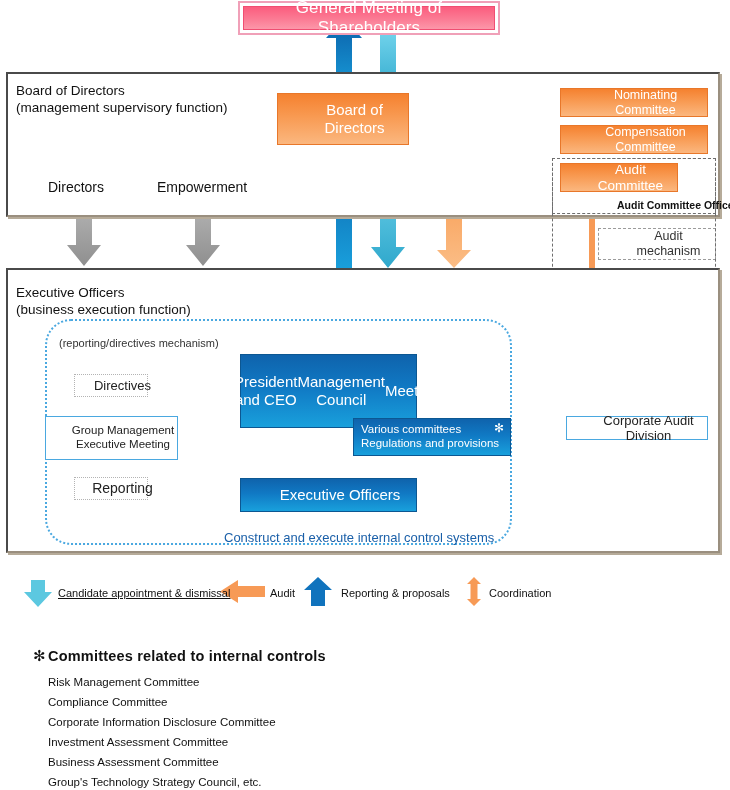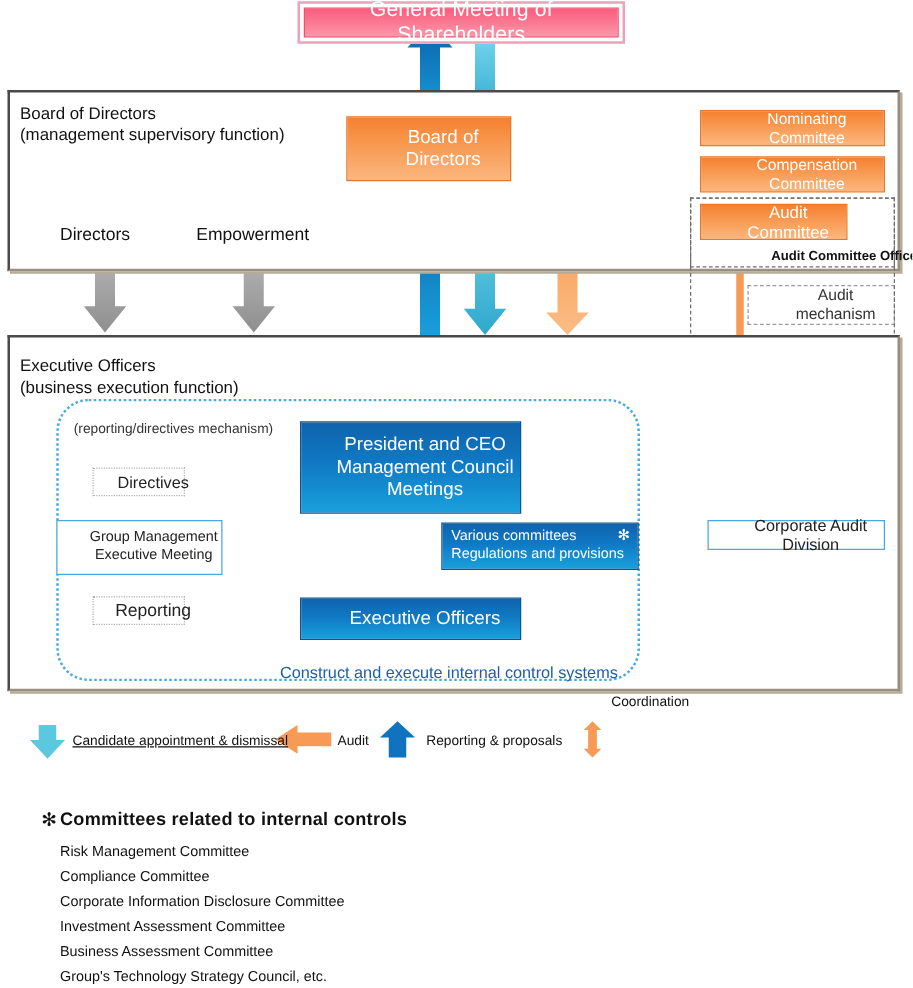--- a/index.html
+++ b/index.html
@@ -271,21 +271,21 @@
 
   <div class="box wbox-grey" style="left:74px;top:374px;width:74px;height:23px;font-size:13px;">Directives</div>
 
   <div class="box wbox-blue" style="left:45px;top:416px;width:133px;height:44px;font-size:11.5px;flex-direction:column;">
     <span>Group Management</span>
     <span>Executive Meeting</span>
   </div>
 
   <div class="box wbox-grey" style="left:74px;top:477px;width:74px;height:23px;font-size:14px;">Reporting</div>
 
-  <div class="box blue" style="left:240px;top:337px;width:177px;height:74px;font-size:15px;flex-direction:column;">
+  <div class="box blue" style="left:240px;top:354px;width:177px;height:74px;font-size:15px;">
     <span>President and CEO</span>
     <span>Management Council</span>
     <span>Meetings</span>
   </div>
 
   <div class="box blue" style="left:353px;top:418px;width:158px;height:38px;font-size:11.5px;flex-direction:column;align-items:flex-start;justify-content:center;padding-left:7px;text-align:left;">
     <span>Various committees</span>
     <span>Regulations and provisions</span>
     <span class="abs" style="right:6px;top:2px;font-size:12px;">✻</span>
   </div>
@@ -303,21 +303,21 @@
     <path d="M265,586 L238,586 L238,580 L220,591.5 L238,603 L238,597 L265,597 Z" fill="#f79a56"></path>
 
     <path d="M311,606 L325,606 L325,590 L332,590 L318,577 L304,590 L311,590 Z" fill="#1073bd"></path>
 
     <path d="M467,584 L474,577 L481,584 L477.5,584 L477.5,599 L481,599 L474,606 L467,599 L470.5,599 L470.5,584 Z" fill="#f79a56"></path>
   </svg>
 
   <div class="legend-item" style="left:58px;top:587px;text-decoration:underline;">Candidate appointment &amp; dismissal</div>
   <div class="legend-item" style="left:270px;top:587px;">Audit</div>
   <div class="legend-item" style="left:341px;top:587px;">Reporting &amp; proposals</div>
-  <div class="legend-item" style="left:489px;top:556px;">Coordination</div>
+  <div class="legend-item" style="left:489px;top:587px;">Coordination</div>
 
   <div class="note-title" style="left:33px;top:647px;font-size:15px;">✻</div>
   <div class="note-title" style="left:48px;top:648px;">Committees related to internal controls</div>
 
   <div class="note-line" style="left:48px;top:676px;">Risk Management Committee</div>
   <div class="note-line" style="left:48px;top:696px;">Compliance Committee</div>
   <div class="note-line" style="left:48px;top:716px;">Corporate Information Disclosure Committee</div>
   <div class="note-line" style="left:48px;top:736px;">Investment Assessment Committee</div>
   <div class="note-line" style="left:48px;top:756px;">Business Assessment Committee</div>
   <div class="note-line" style="left:48px;top:776px;">Group's Technology Strategy Council, etc.</div>

